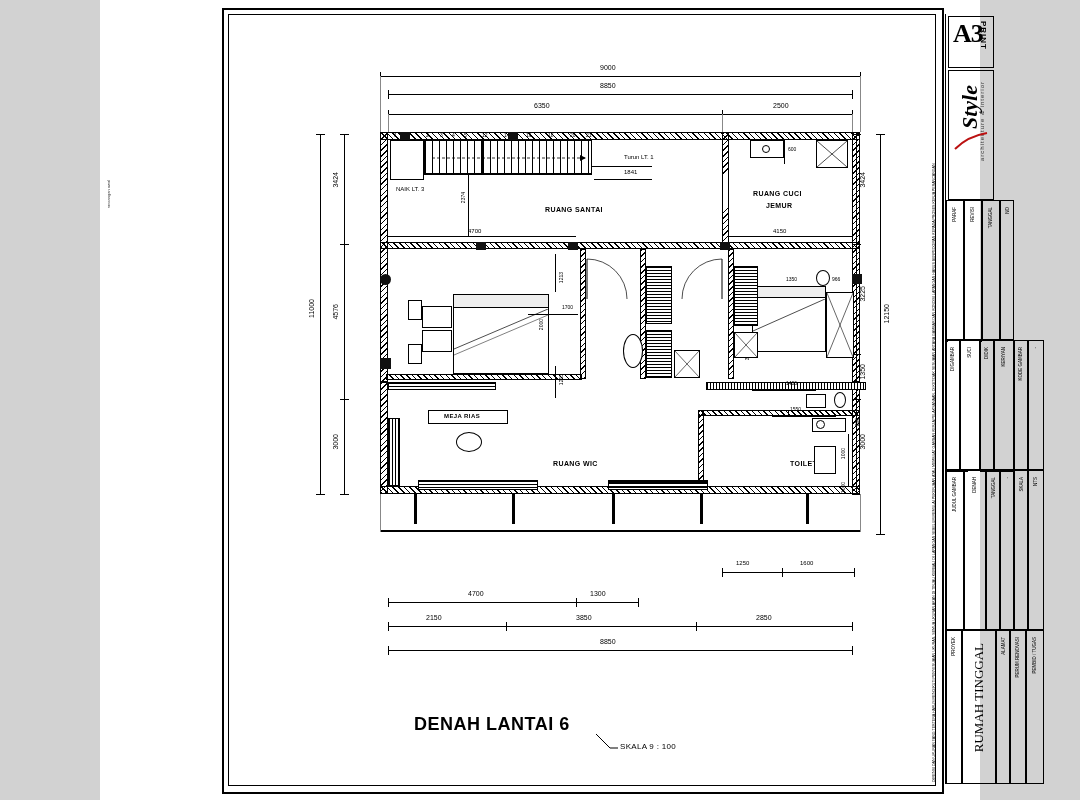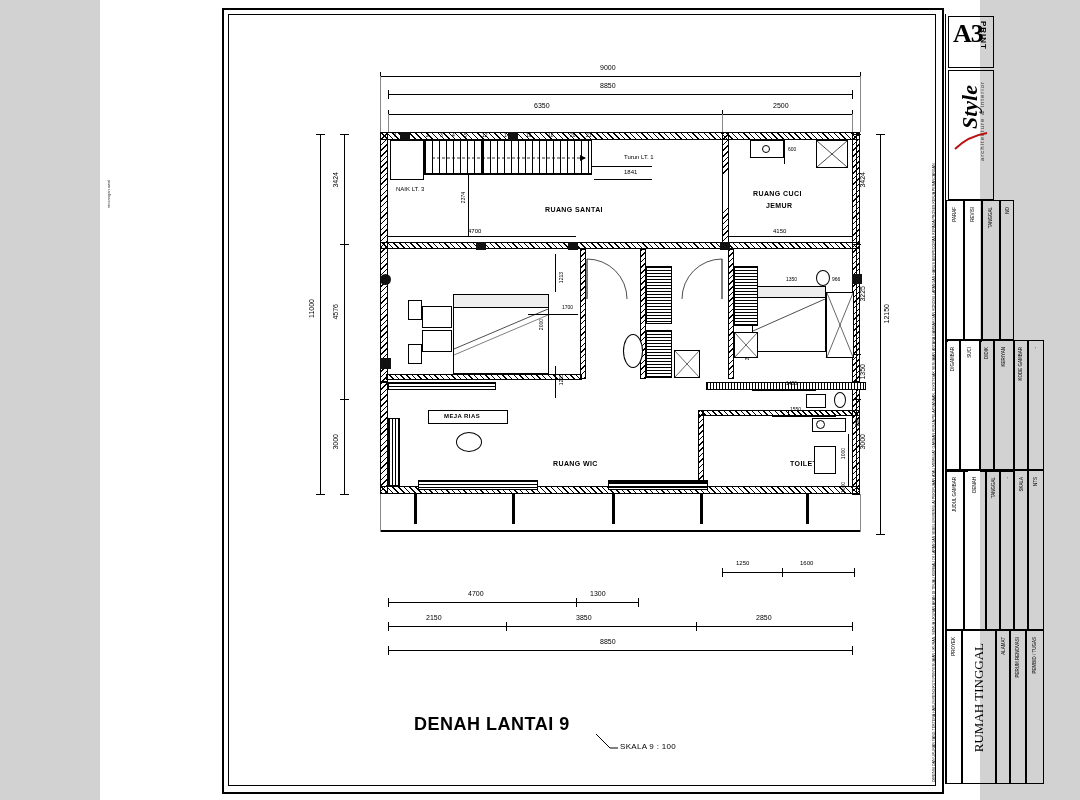--- a/index.html
+++ b/index.html
@@ -512,21 +512,21 @@
     <span class="dim-txt" style="left:348px;top:600px;">3850</span>
     <div class="ln h" style="left:468px;top:612px;width:156px;"></div>
     <div class="ln v" style="left:624px;top:608px;height:9px;"></div>
     <span class="dim-txt" style="left:528px;top:600px;">2850</span>
 
     <div class="ln h" style="left:160px;top:636px;width:464px;"></div>
     <div class="ln v" style="left:160px;top:632px;height:9px;"></div>
     <div class="ln v" style="left:624px;top:632px;height:9px;"></div>
     <span class="dim-txt" style="left:372px;top:624px;">8850</span>
 
-    <span class="title-main" style="left:186px;top:700px;">DENAH LANTAI 9</span>
+    <span class="title-main" style="left:186px;top:700px;">DENAH LANTAI 6</span>
     <svg style="position:absolute;left:366px;top:718px;width:24px;height:20px;">
       <path d="M2 2 L16 16 L24 16" stroke="#000" stroke-width="1" fill="none"></path>
     </svg>
     <span class="title-scale" style="left:392px;top:728px;">SKALA 9 : 100</span>
   </div>
 
   <span class="sidenote" style="left:6px;top:180px;">rancangan awal</span>
 </div>
 
 </body></html>

